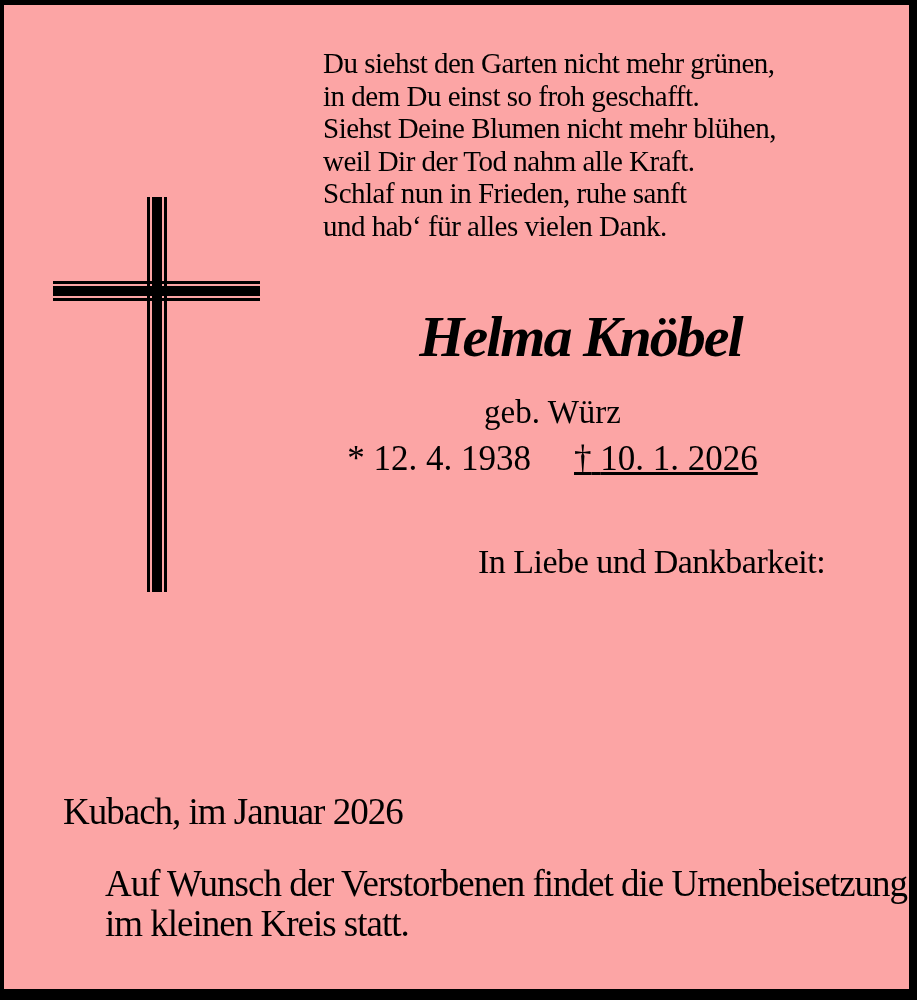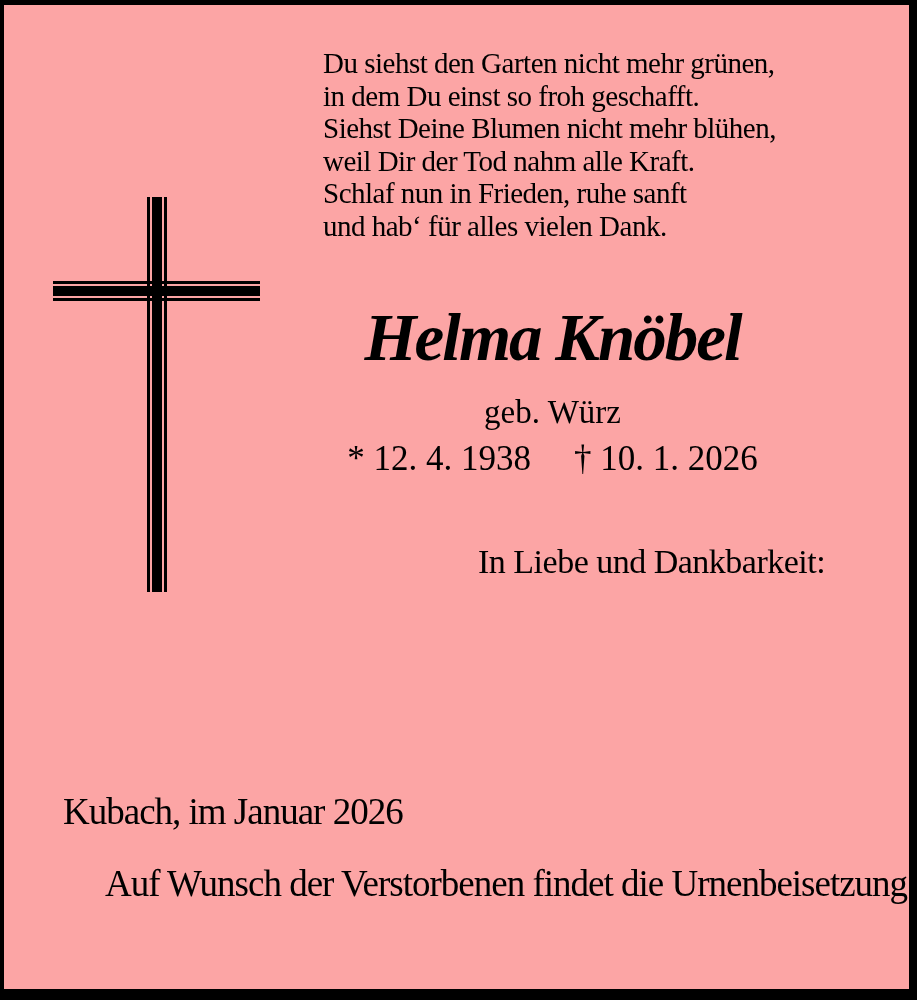--- a/index.html
+++ b/index.html
@@ -40,37 +40,38 @@
   }
   .center-col {
     position: absolute;
     left: 300px;
     width: 505px;
     text-align: center;
     white-space: nowrap;
   }
   .name {
     top: 294px;
-    font-size: 67px;
+    font-size: 58px;
     line-height: 86px;
     font-weight: bold;
     font-style: italic;
     letter-spacing: -2px;
+    margin-left: 28px;
   }
   .maiden {
     top: 396px;
     font-size: 33px;
     line-height: 33px;
   }
   .dates {
     top: 441px;
     font-size: 35px;
     line-height: 35px;
   }
-  .death-part { margin-left: 43px; }
+  .death-part { margin-left: 43px; text-decoration: underline; }
   .tribute-intro {
     position: absolute;
     left: 478px;
     top: 545px;
     font-size: 34px;
     line-height: 34px;
     letter-spacing: -0.5px;
     white-space: nowrap;
     text-align: right;
   }
@@ -138,14 +139,15 @@
 
   <div class="center-col dates">
     <span><span>*</span> <span>12. 4. 1938</span></span><span class="death-part"><span>†</span> <span>10. 1. 2026</span></span>
   </div>
 
   <div class="tribute-intro">In Liebe und Dankbarkeit:</div>
 
   <div class="place-date">Kubach, im Januar 2026</div>
   <div class="notice">
     <div>Auf Wunsch der Verstorbenen findet die Urnenbeisetzung</div>
+    <div>im kleinen Kreis statt.</div>
   </div>
 </div>
 
 </body></html>

